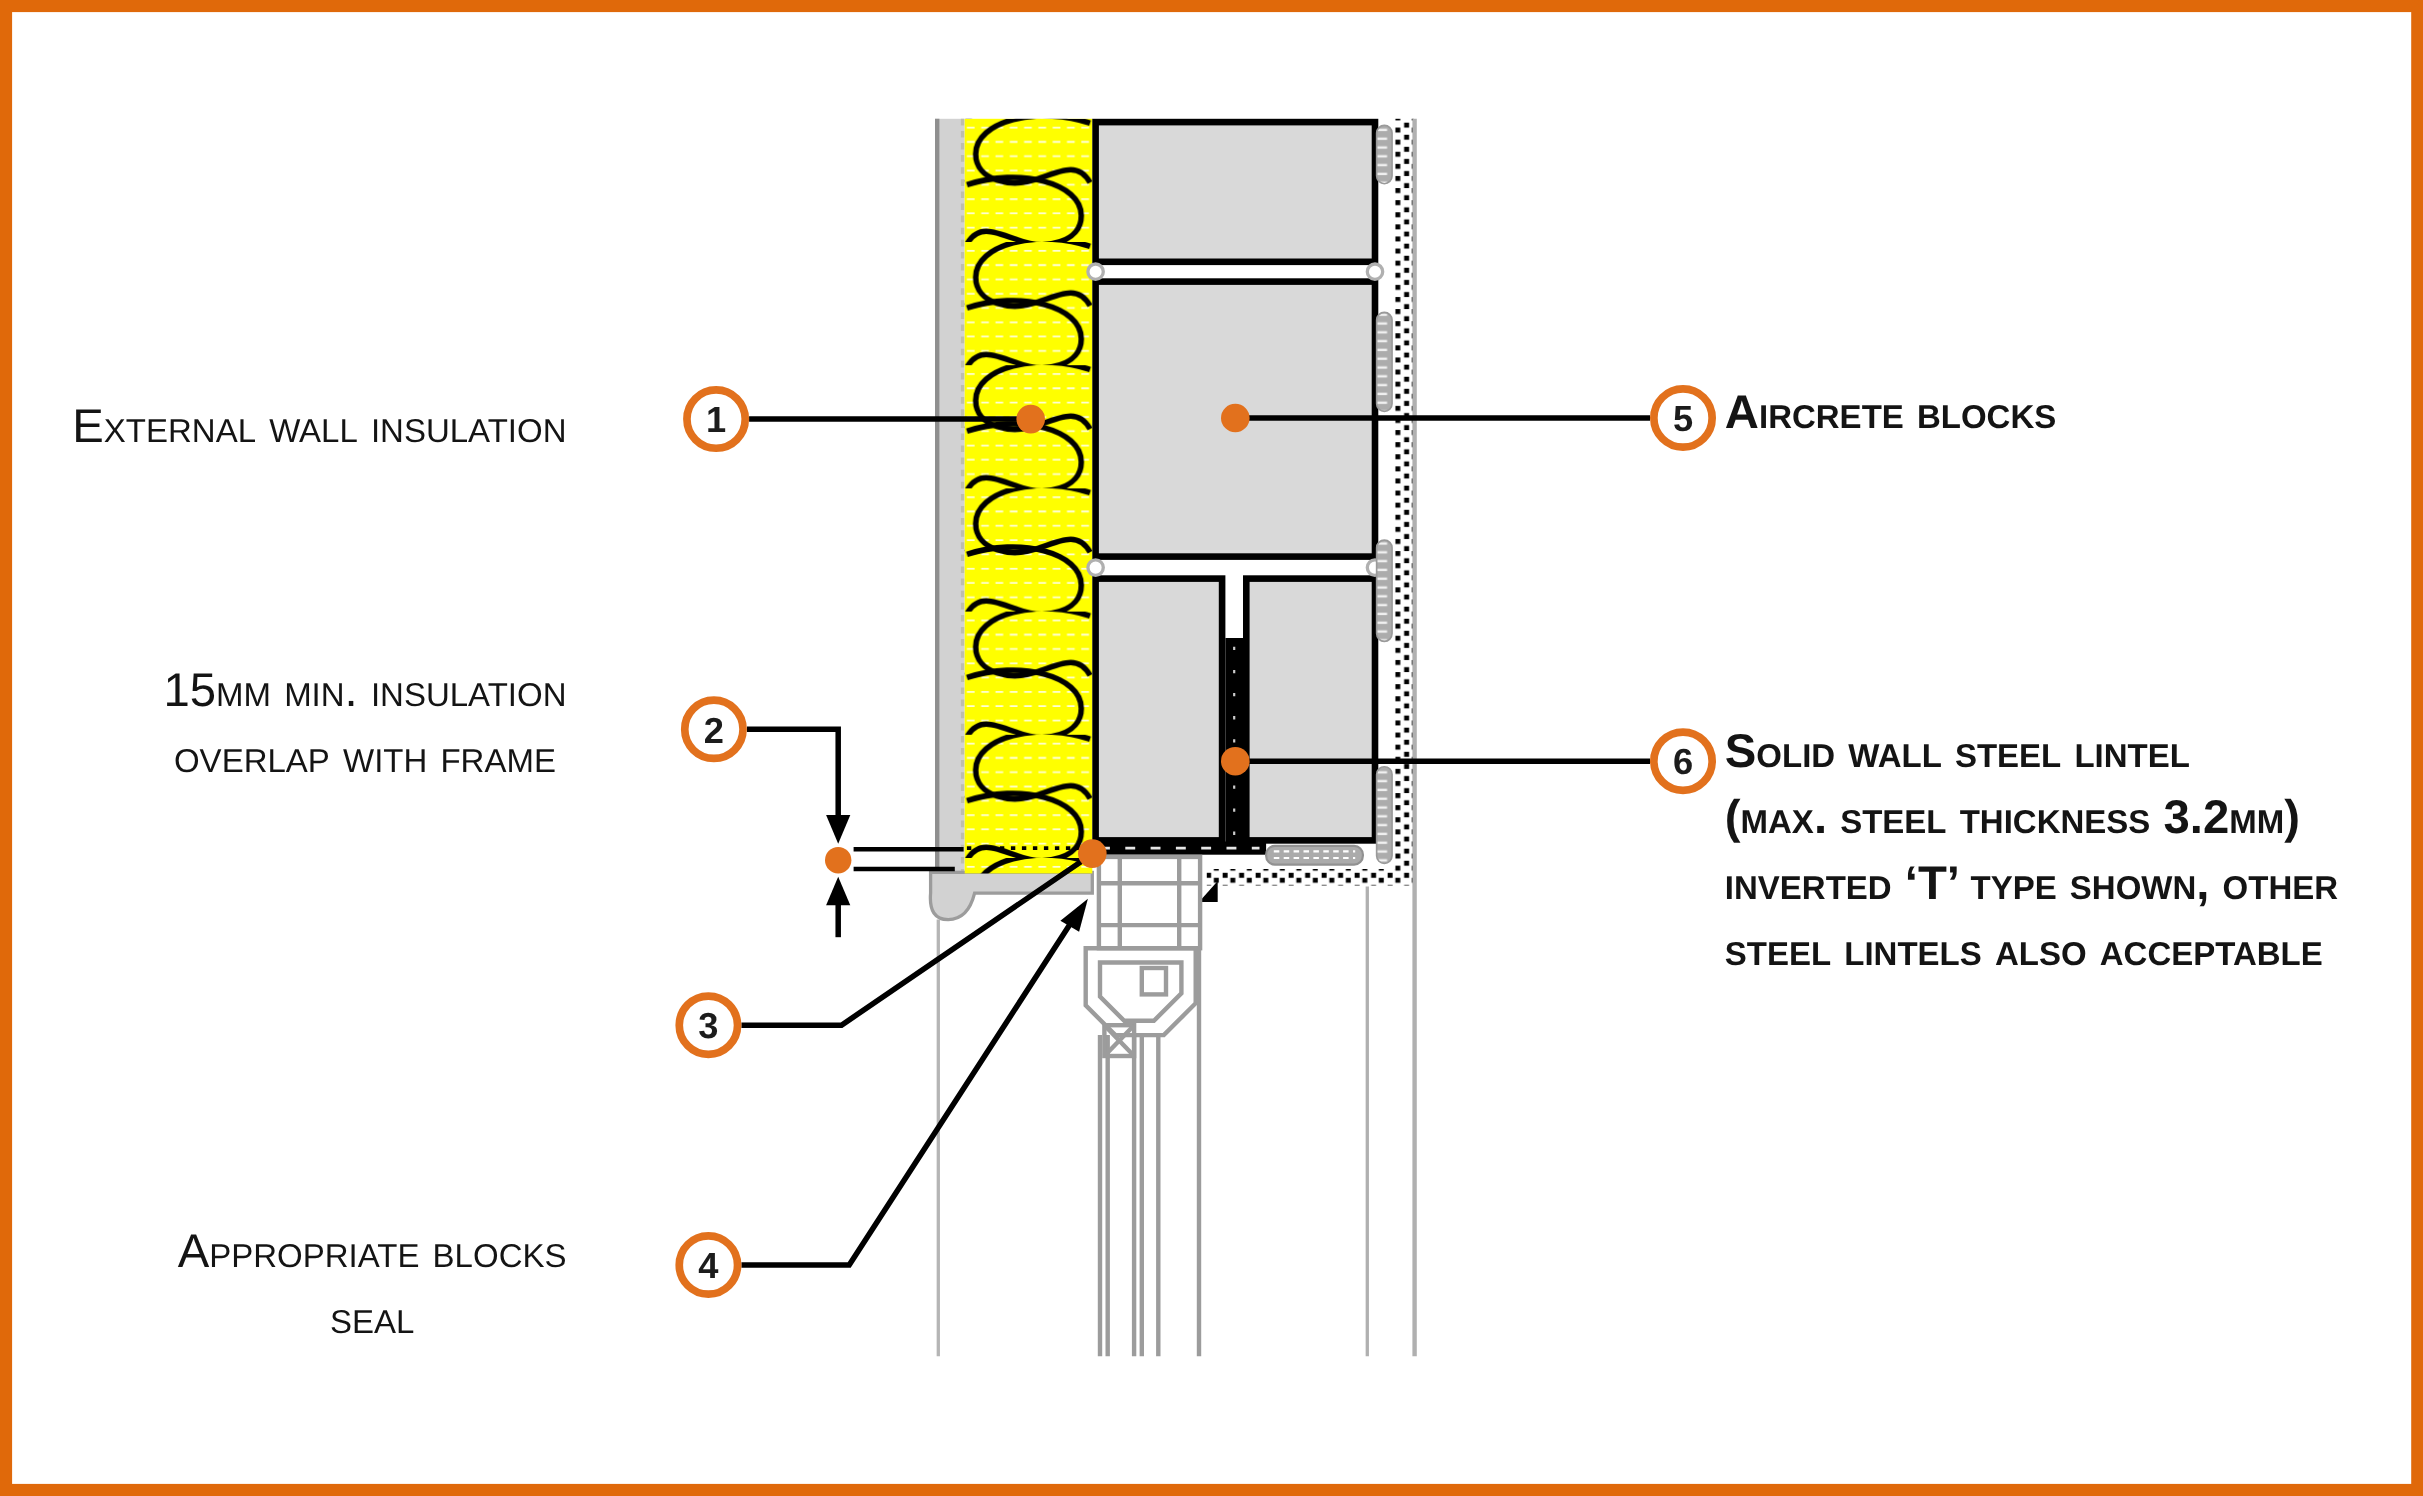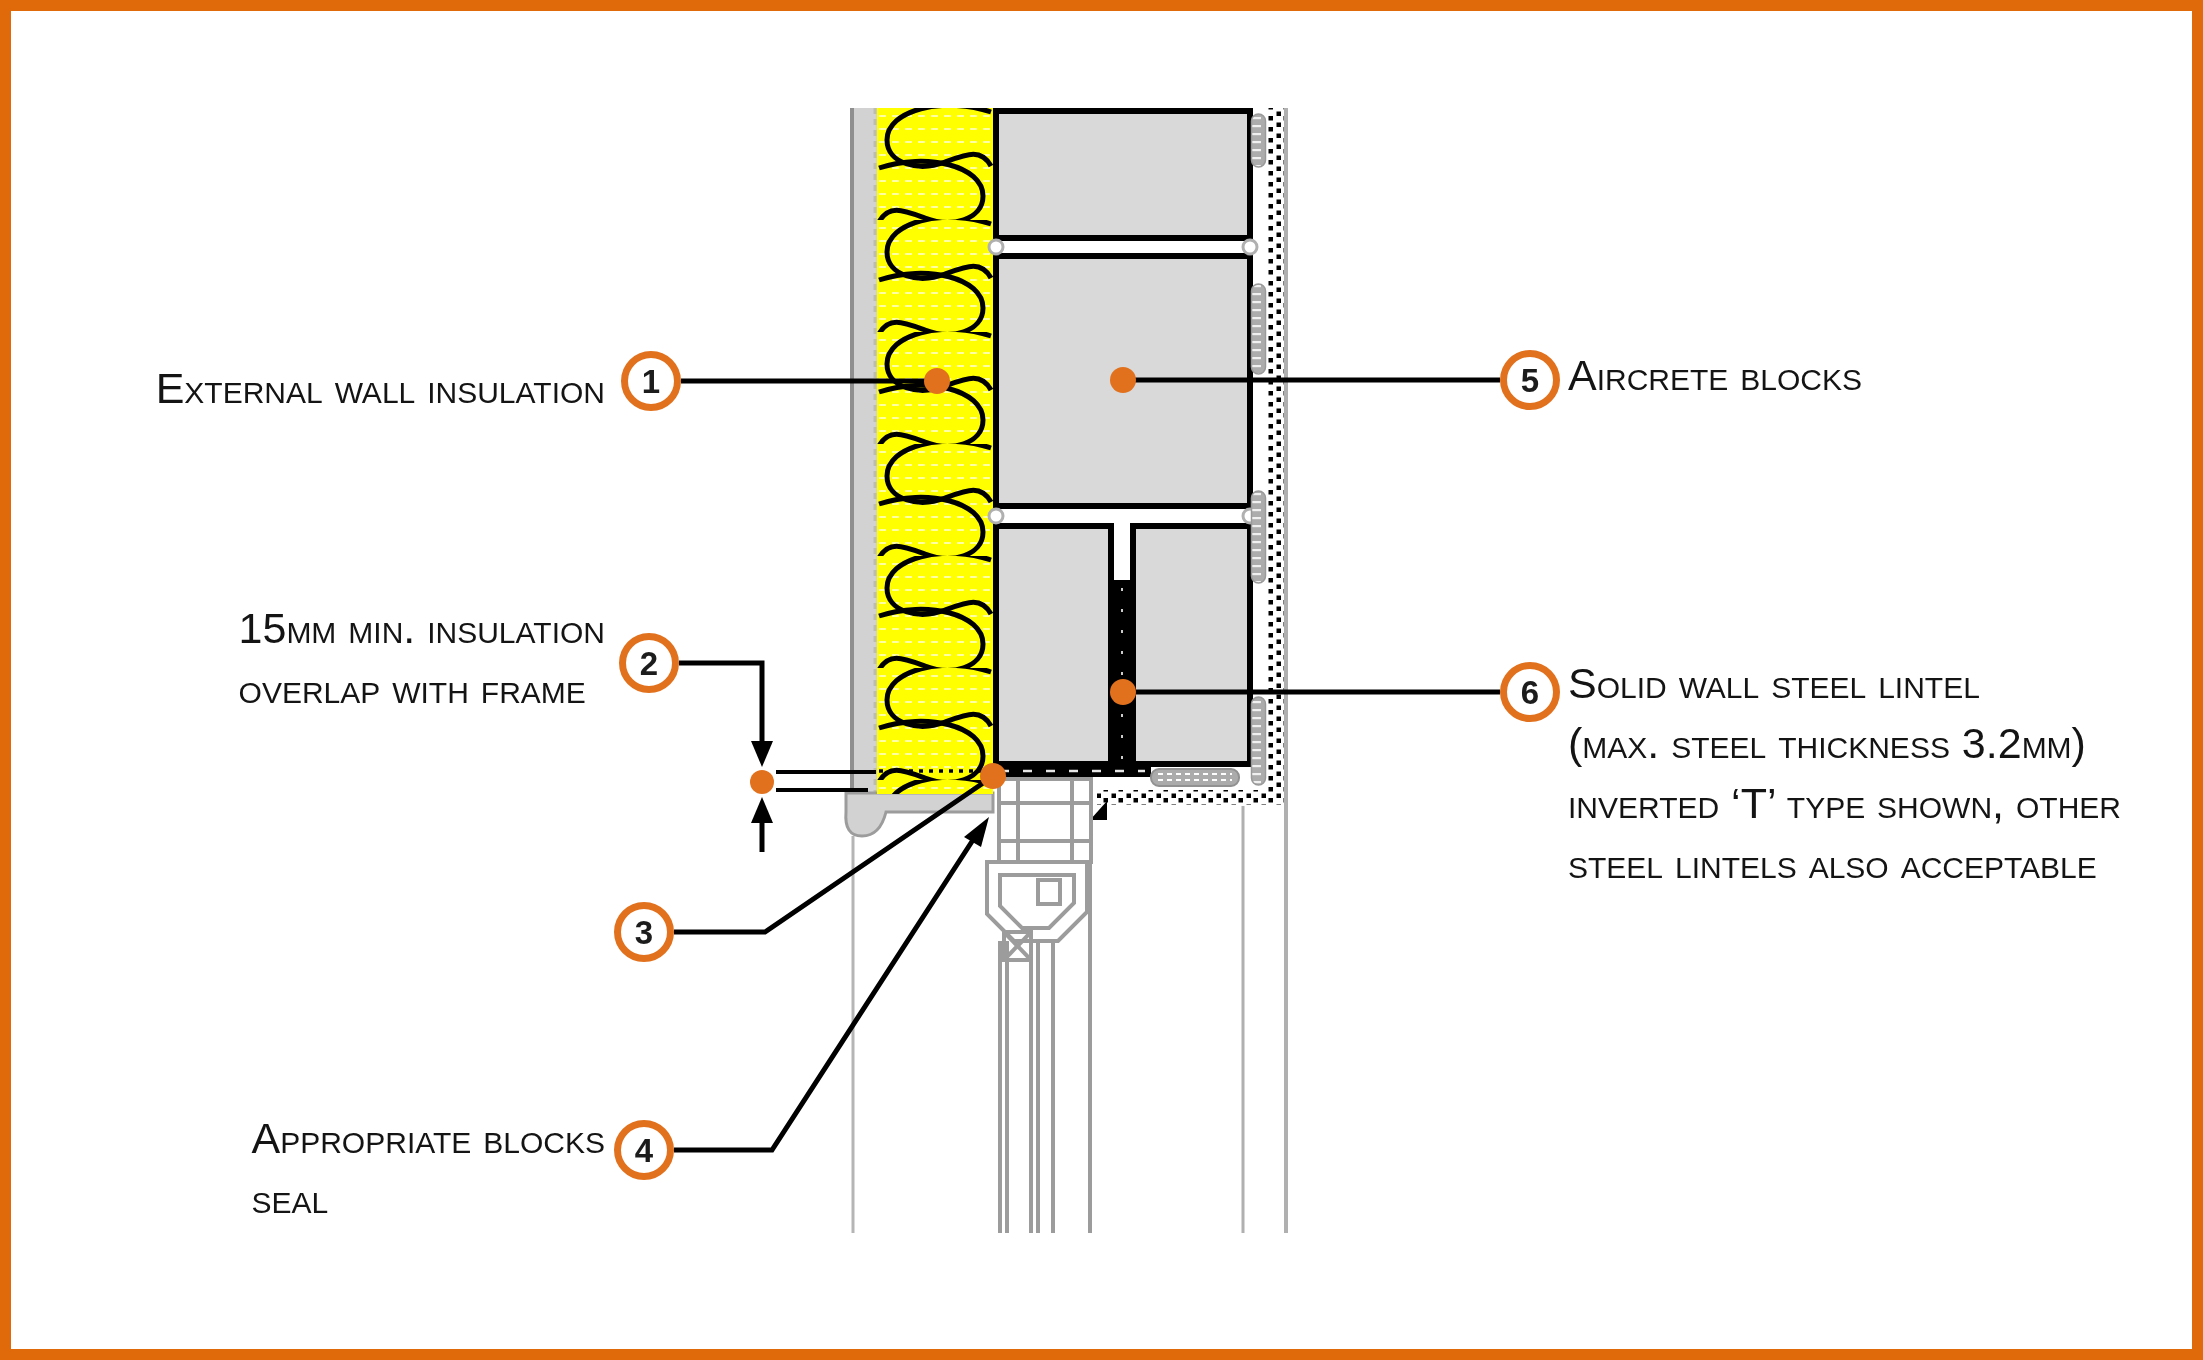--- a/index.html
+++ b/index.html
@@ -5,22 +5,22 @@
   html,body{margin:0;padding:0;background:#fff;}
   #stage{position:relative;width:2203px;height:1360px;background:#ffffff;overflow:hidden;
          font-family:"Liberation Sans",sans-serif;}
   #frame-border{position:absolute;inset:0;border:11px solid #e0690a;pointer-events:none;z-index:50;}
   svg.drawing{position:absolute;left:0;top:0;z-index:1;}
   .co{position:absolute;width:46px;height:46px;border:7px solid #e2711d;border-radius:50%;
       background:#fff;display:flex;align-items:center;justify-content:center;
       font-weight:700;font-size:33px;line-height:1;color:#1c1c1c;z-index:10;}
   .lbl{position:absolute;font-size:43px;line-height:60px;color:#141414;
        font-variant:small-caps;white-space:nowrap;z-index:5;}
-  .lbl-r{right:1598px;text-align:left;}
-  .lbl-l{left:1568px;text-align:left;}
+  .lbl-r{right:1688px;text-align:center;}
+  .lbl-l{left:1568px;text-align:left;font-weight:bold;}
 </style>
 </head>
 <body>
 
 <div id="stage">
 
   <svg class="drawing" width="2203" height="1360" viewBox="0 0 2203 1360">
     <defs>
       <pattern id="insul" x="877" y="108" width="116" height="112" patternUnits="userSpaceOnUse">
         <rect width="116" height="112" fill="#ffff00"></rect>

